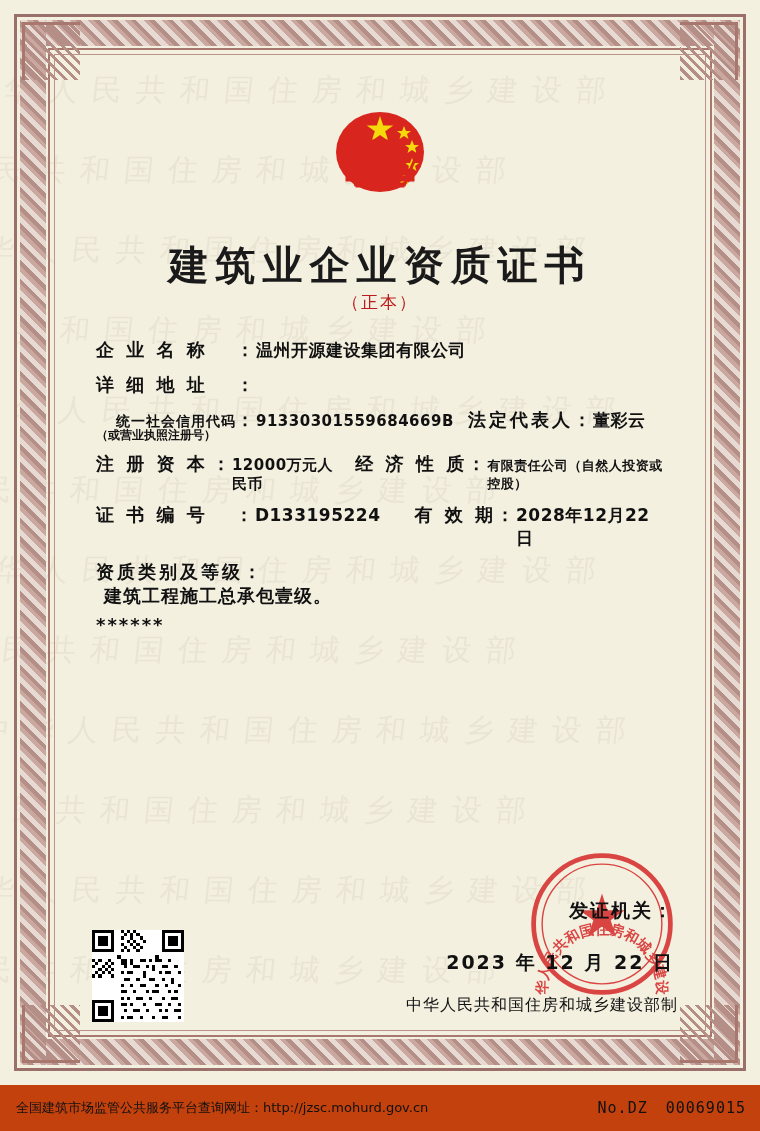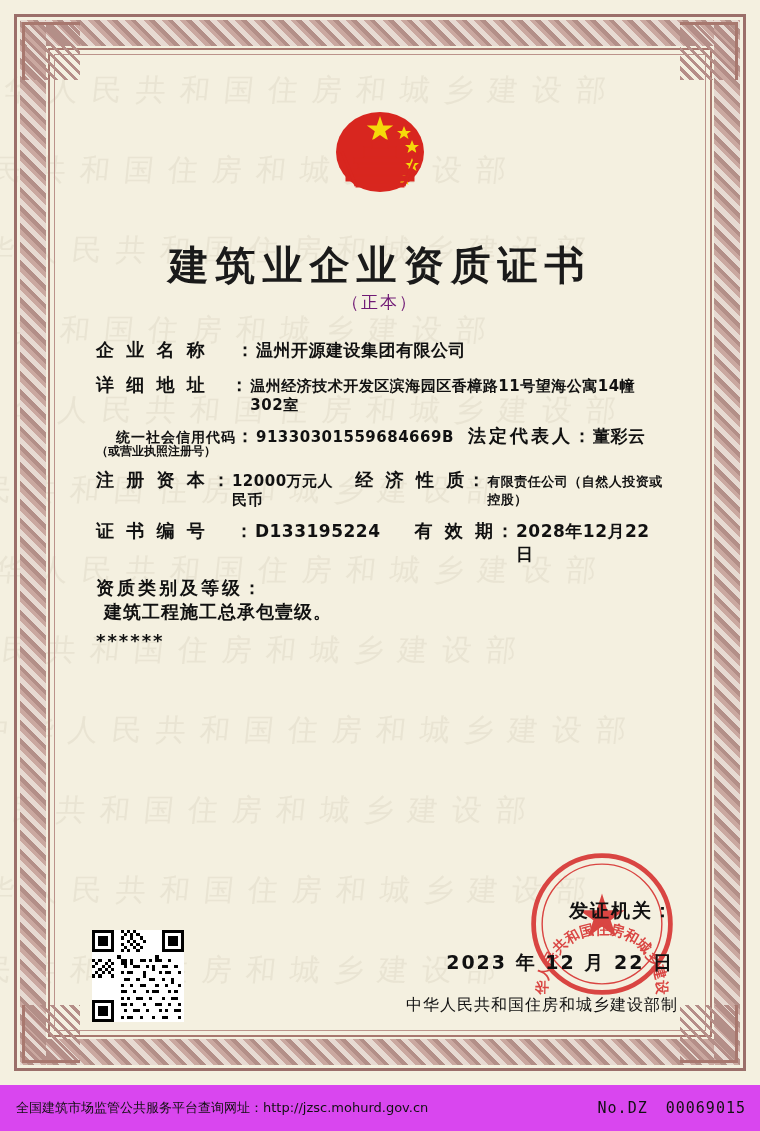--- a/index.html
+++ b/index.html
@@ -115,21 +115,21 @@
     color: #1a1a1a;
   }
   .subtitle {
     position: absolute;
     top: 291px;
     left: 0; right: 0;
     text-align: center;
     font-family: "DejaVu Sans", sans-serif;
     font-size: 17px;
     letter-spacing: 2px;
-    color: #701a75;
+    color: #b91c1c;
   }
 
   
   .fields {
     position: absolute;
     left: 96px;
     top: 338px;
     width: 570px;
     color: #111;
     font-family: "DejaVu Sans", sans-serif;
@@ -245,21 +245,21 @@
     background: #ffffff;
   }
 
   
   .bottom-bar {
     position: absolute;
     left: 0;
     top: 1085px;
     width: 760px;
     height: 46px;
-    background: #d946ef;
+    background: #c2410c;
   }
   .bottom-left {
     position: absolute;
     left: 16px;
     top: 14px;
     font-size: 13px;
     color: #111;
     font-family: "DejaVu Sans", sans-serif;
   }
   .bottom-right {
@@ -338,21 +338,20 @@
 
     <div class="row">
       <span class="lbl w140">企 业 名 称</span>
       <span class="colon">：</span>
       <span class="val">温州开源建设集团有限公司</span>
     </div>
 
     <div class="row">
       <span class="lbl w140">详 细 地 址</span>
       <span class="colon">：</span>
-      <span class="val small">温州经济技术开发区滨海园区香樟路11号望海公寓14幢302室</span>
     </div>
 
     <div class="row">
       <span class="lbl-two">
         <span class="l1">统一社会信用代码</span>
         <span class="l2">（或营业执照注册号）</span>
       </span>
       <span class="colon">：</span>
       <span class="val small">91330301559684669B</span>
       <span class="lbl-mid">法定代表人</span>

